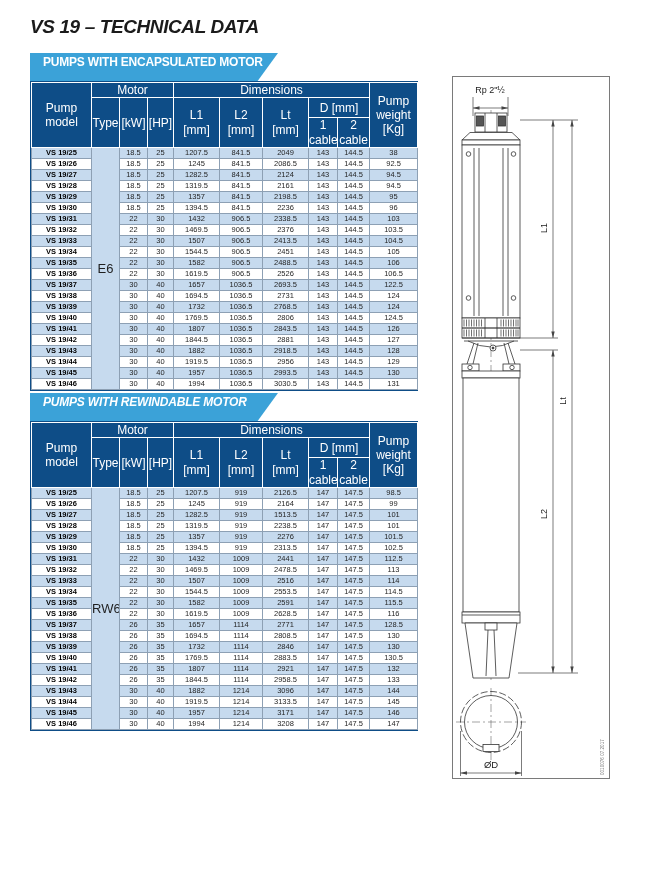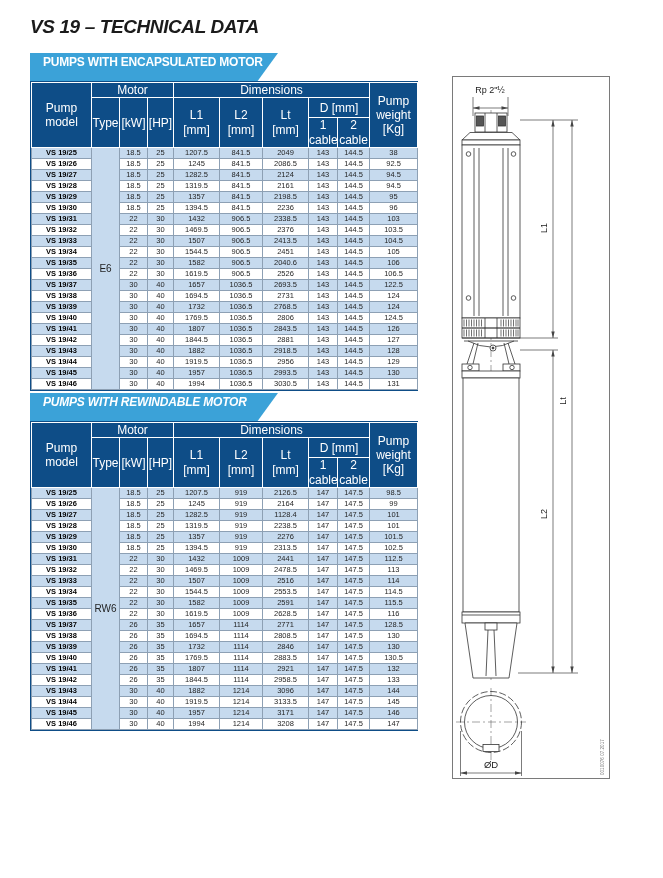--- a/index.html
+++ b/index.html
@@ -41,21 +41,21 @@
   thead tr:nth-child(3) th { height:29px; }
   .pre { white-space:pre-line; }
   td {
     border:1px solid #8da0b4; height:10px; padding:0;
     text-align:center; font-size:7.5px; line-height:10px; color:#1f1f1f;
     overflow:hidden; white-space:nowrap;
   }
   tbody tr:nth-child(odd) td { background:#c6daee; }
   tbody tr:nth-child(even) td { background:#ffffff; }
   td.model { font-weight:bold; color:#000000; }
-  tbody td.type-cell { background:#bdd3e9; font-size:10px; color:#1f1f1f; }
+  tbody td.type-cell { background:#bdd3e9; font-size:13px; color:#1f1f1f; }
   #diagram { position:absolute; left:452px; top:76px; }
 </style>
 </head>
 <body>
 
 <div class="page-title">VS 19 – TECHNICAL DATA</div>
 
 <div class="banner" id="banner1">PUMPS WITH ENCAPSULATED MOTOR</div>
 
 <div class="tblwrap" id="tblwrap1">
@@ -209,21 +209,21 @@
           <td>143</td>
           <td>144.5</td>
           <td>105</td>
         </tr>
         <tr>
           <td class="model">VS 19/35</td>
           <td>22</td>
           <td>30</td>
           <td>1582</td>
           <td>906.5</td>
-          <td>2040.6</td>
+          <td>2488.5</td>
           <td>143</td>
           <td>144.5</td>
           <td>106</td>
         </tr>
         <tr>
           <td class="model">VS 19/36</td>
           <td>22</td>
           <td>30</td>
           <td>1619.5</td>
           <td>906.5</td>
@@ -411,21 +411,21 @@
           <td>147</td>
           <td>147.5</td>
           <td>99</td>
         </tr>
         <tr>
           <td class="model">VS 19/27</td>
           <td>18.5</td>
           <td>25</td>
           <td>1282.5</td>
           <td>919</td>
-          <td>1128.4</td>
+          <td>1513.5</td>
           <td>147</td>
           <td>147.5</td>
           <td>101</td>
         </tr>
         <tr>
           <td class="model">VS 19/28</td>
           <td>18.5</td>
           <td>25</td>
           <td>1319.5</td>
           <td>919</td>

